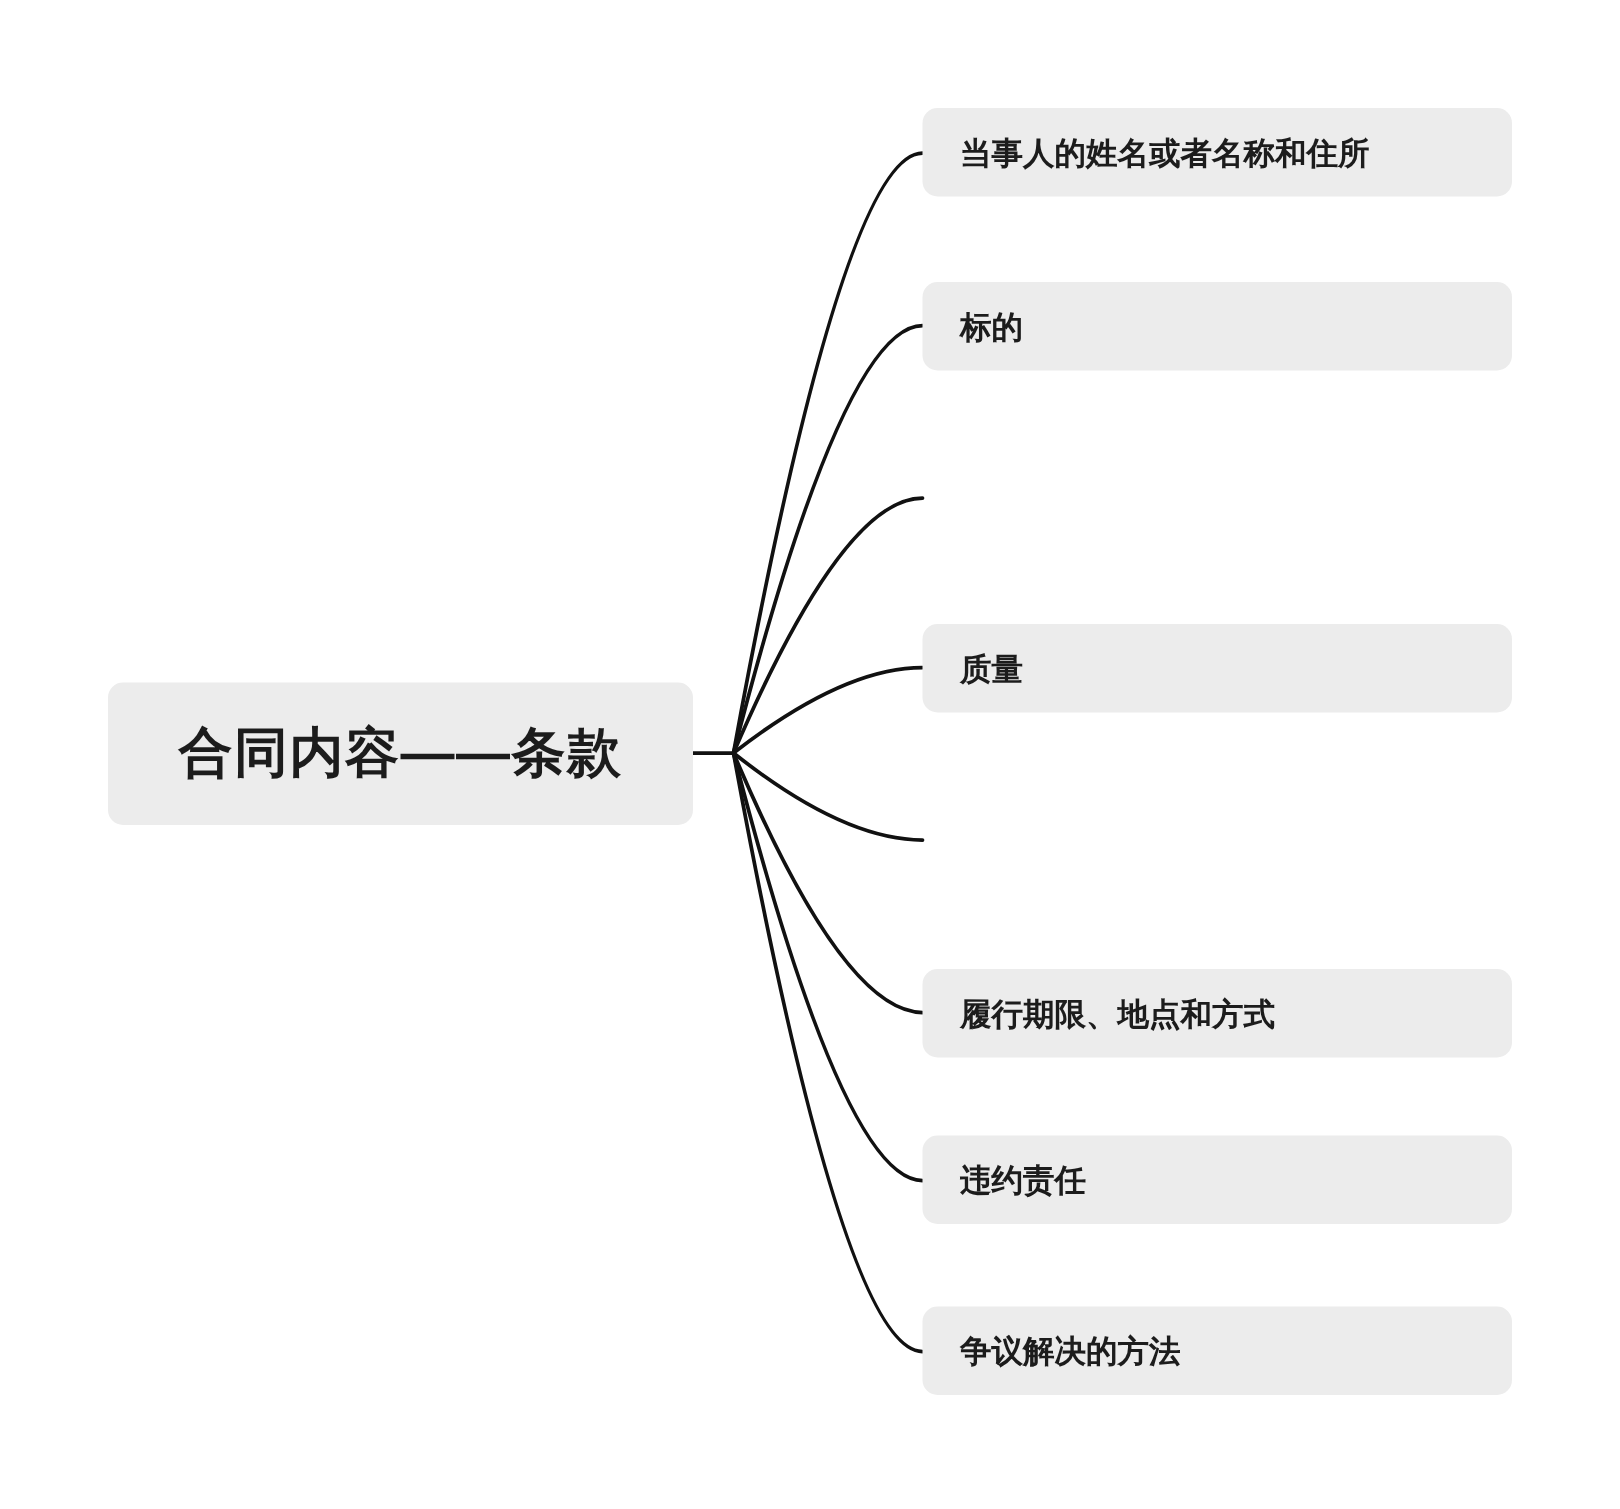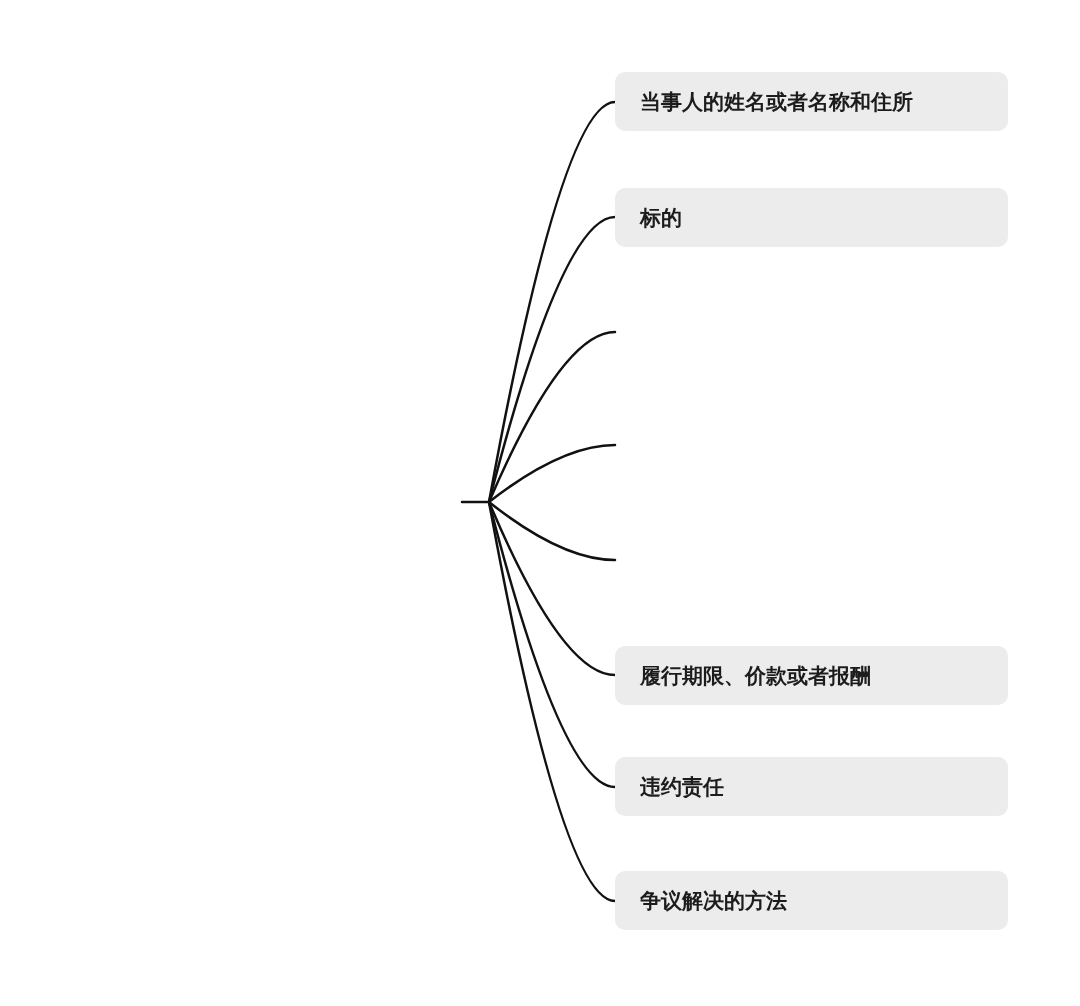--- a/index.html
+++ b/index.html
@@ -66,29 +66,35 @@
     <path d="M 489 502 Q 562 102 615 102" stroke="#111111"></path>
     <path d="M 489 502 Q 562 217 615 217" stroke="#111111"></path>
     <path d="M 489 502 Q 562 332 615 332" stroke="#111111"></path>
     <path d="M 489 502 Q 562 445 615 445" stroke="#111111"></path>
     <path d="M 489 502 Q 562 560 615 560" stroke="#111111"></path>
     <path d="M 489 502 Q 562 675 615 675" stroke="#111111"></path>
     <path d="M 489 502 Q 562 787 615 787" stroke="#111111"></path>
     <path d="M 489 502 Q 562 901 615 901" stroke="#111111"></path>
   </svg>
 
+  <div class="node root-node">
+    <span>合同内容——条款</span>
+  </div>
 
   <div class="node child-node" style="top:72px">
     <span>当事人的姓名或者名称和住所</span>
   </div>
   <div class="node child-node" style="top:188px">
     <span>标的</span>
   </div>
+  <div class="node child-node" style="top:416px">
+    <span>质量</span>
+  </div>
   <div class="node child-node" style="top:646px">
-    <span>履行期限、价款或者报酬</span>
+    <span>履行期限、地点和方式</span>
   </div>
   <div class="node child-node" style="top:871px">
     <span>争议解决的方法</span>
   </div>
   <div class="node child-node" style="top:757px">
     <span>违约责任</span>
   </div>
 
 </div>
 

